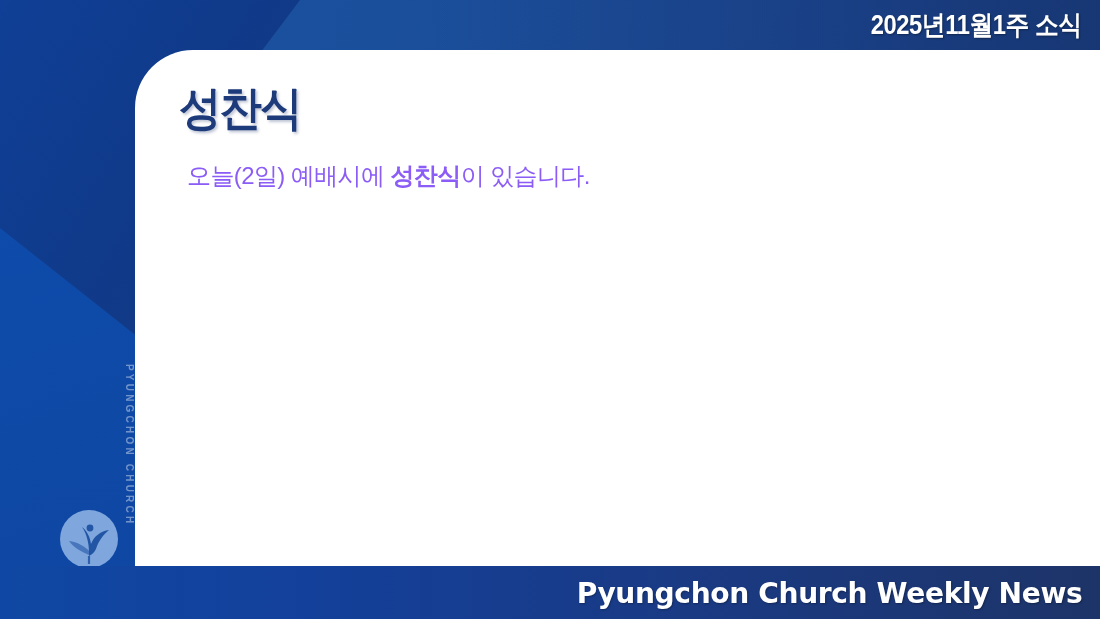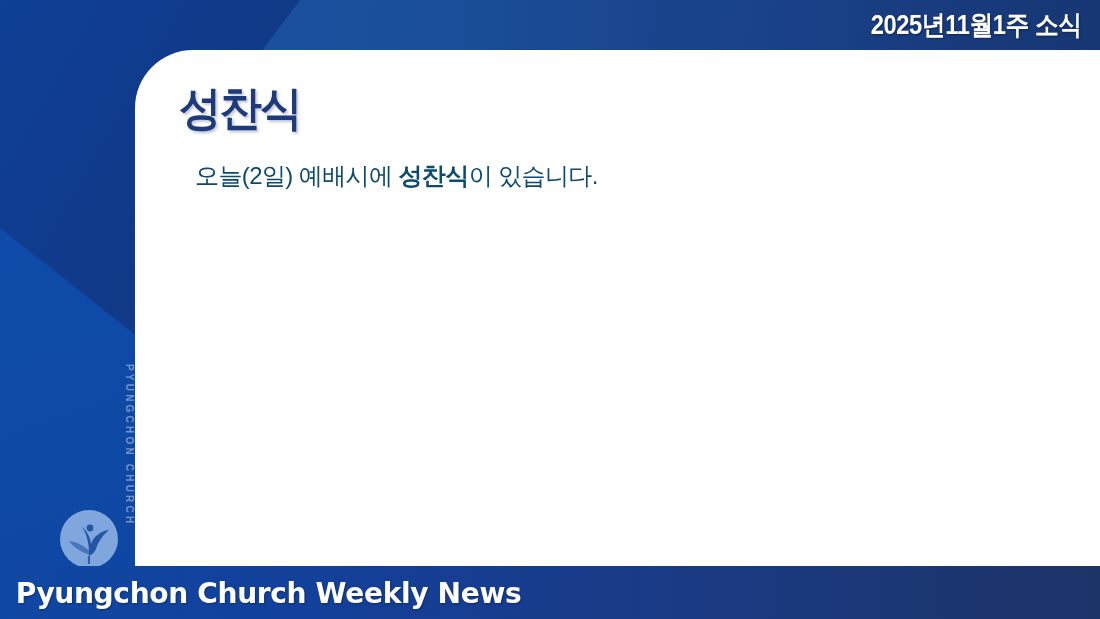--- a/index.html
+++ b/index.html
@@ -96,25 +96,25 @@
     font-weight: bold;
     line-height: 1.05;
     letter-spacing: -2px;
     transform: scaleX(0.92);
     transform-origin: left center;
     text-shadow: 2px 2px 3px rgba(40,60,110,0.30);
     margin: 0 0 26px 0;
     font-family: "Liberation Sans Narrow", "Liberation Sans", sans-serif;
   }
   .card-body {
-    color: #0c4a6e;
+    color: #8b5cf6;
     font-size: 24px;
     line-height: 1.5;
     letter-spacing: -0.6px;
-    margin: 16px;
+    margin: 8px;
     font-weight: 500;
   }
   .card-body .emph {
     font-weight: bold;
   }
 
   
   .rail {
     position: absolute;
     left: 0;
@@ -154,20 +154,21 @@
   
   .footer-band {
     position: absolute;
     left: 0;
     top: 566px;
     width: 1100px;
     height: 53px;
     background: linear-gradient(90deg, #0f48a4 0%, #13409a 28%, #1a3a84 62%, #1d3468 100%);
     display: flex;
     align-items: center;
+    justify-content: flex-end;
     padding-right: 18px;
     box-sizing: border-box;
   }
   .footer-title {
     color: #ffffff;
     font-size: 29px;
     font-weight: bold;
     letter-spacing: -0.4px;
     white-space: nowrap;
     transform: scaleX(0.97);

